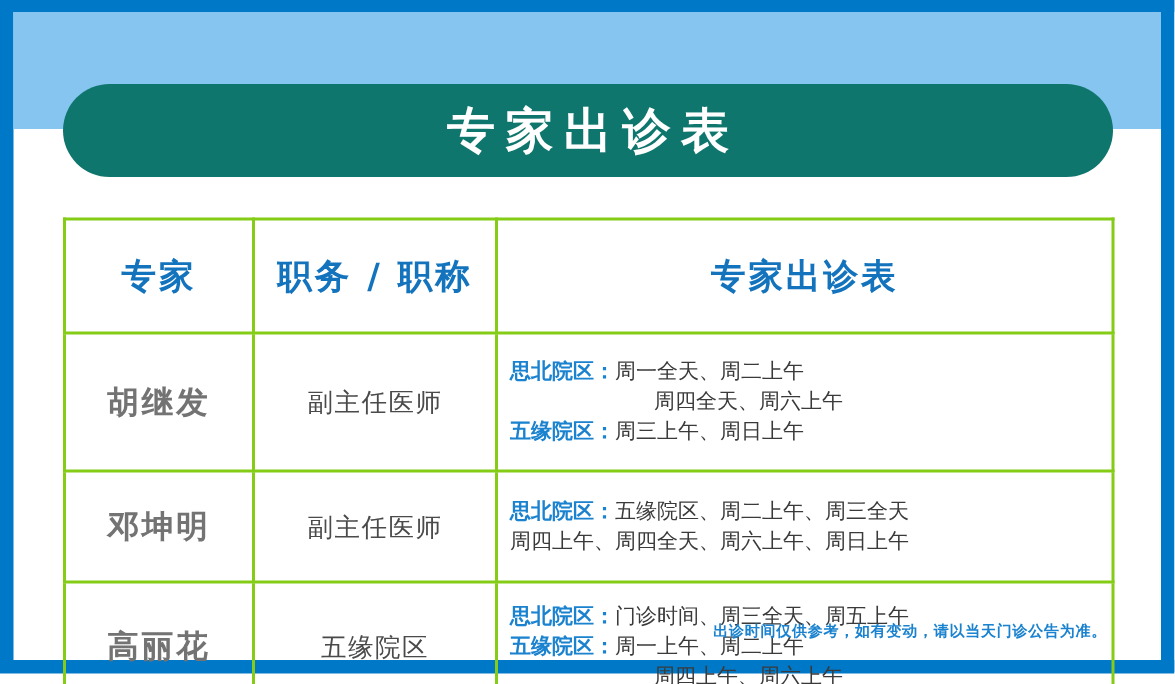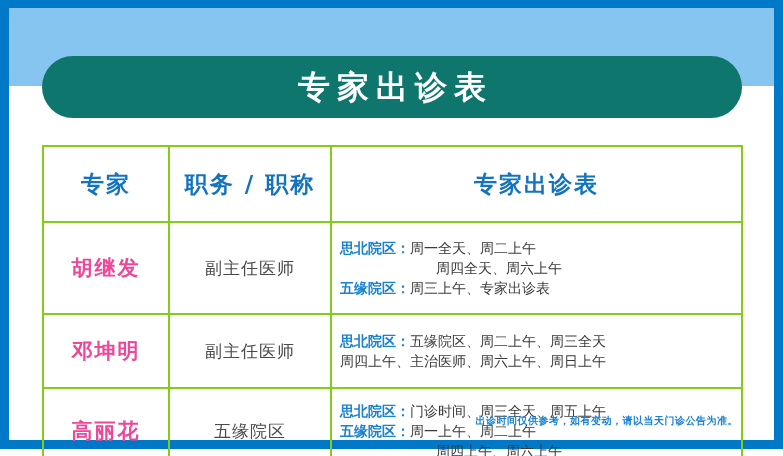--- a/index.html
+++ b/index.html
@@ -92,21 +92,21 @@
     height: 58px;
     text-align: center;
     color: #1473bd;
     font-size: 23px;
     font-weight: bold;
     letter-spacing: 2px;
   }
 
   .cell-expert {
     text-align: center;
-    color: #ec4899;
+    color: #737373;
     font-size: 21px;
     font-weight: bold;
     letter-spacing: 2px;
   }
   .cell-title {
     text-align: center;
     color: #4a4a4a;
     font-size: 17px;
     letter-spacing: 1px;
     border-radius: 11px;
@@ -176,33 +176,33 @@
       <td class="cell-expert">胡继发</td>
       <td class="cell-title">副主任医师</td>
       <td class="cell-hours">
         <div class="hours-line">
           <span class="campus">思北院区：</span><span>周一全天、周二上午</span>
         </div>
         <div class="hours-line">
           <span class="indent"></span><span>周四全天、周六上午</span>
         </div>
         <div class="hours-line">
-          <span class="campus">五缘院区：</span><span>周三上午、专家出诊表</span>
+          <span class="campus">五缘院区：</span><span>周三上午、周日上午</span>
         </div>
       </td>
     </tr>
     <tr class="row-2">
       <td class="cell-expert">邓坤明</td>
       <td class="cell-title">副主任医师</td>
       <td class="cell-hours">
         <div class="hours-line">
           <span class="campus">思北院区：</span><span>五缘院区、周二上午、周三全天</span>
         </div>
         <div class="hours-line">
-          <span>周四上午、主治医师、周六上午、周日上午</span>
+          <span>周四上午、周四全天、周六上午、周日上午</span>
         </div>
       </td>
     </tr>
     <tr class="row-3">
       <td class="cell-expert">高丽花</td>
       <td class="cell-title">五缘院区</td>
       <td class="cell-hours">
         <div class="hours-line">
           <span class="campus">思北院区：</span><span>门诊时间、周三全天、周五上午</span>
         </div>

